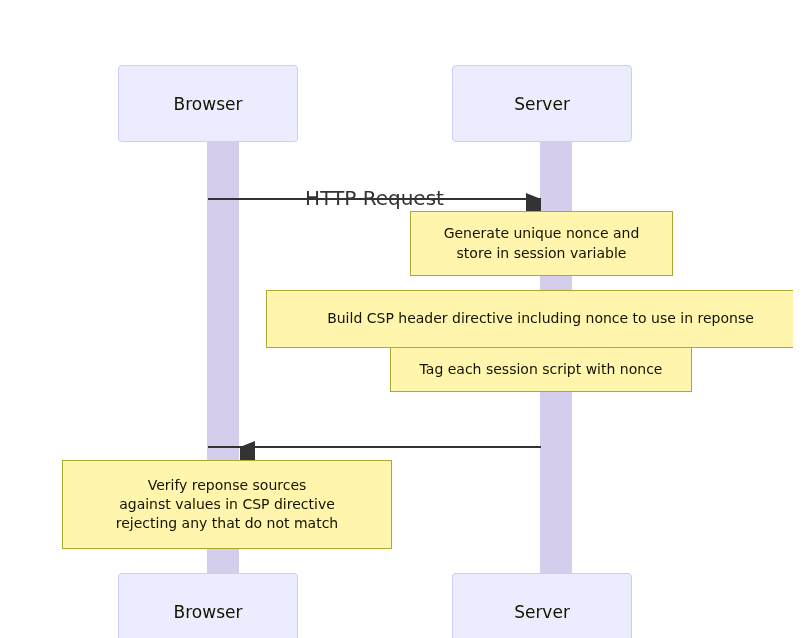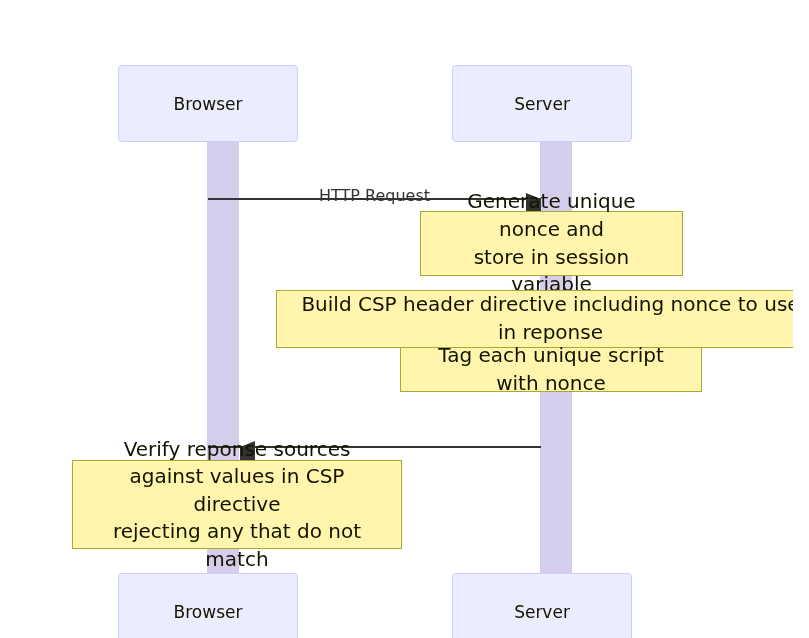--- a/index.html
+++ b/index.html
@@ -44,21 +44,21 @@
     align-items: center;
     justify-content: center;
     font-size: 17px;
     color: var(--text-color);
   }
 
   .msg-label {
     position: absolute;
     width: 333px;
     text-align: center;
-    font-size: 16px;
+    font-size: 20px;
     color: var(--msg-text);
   }
 
   .msg-line {
     position: absolute;
     width: 333px;
     height: 0;
     border-top: 2px solid var(--line-color);
   }
 
@@ -73,25 +73,24 @@
   .arrowhead.left  { border-right: 15px solid var(--line-color); }
 
   .note {
     position: absolute;
     background: var(--note-fill);
     border: 1px solid var(--note-border);
     display: flex;
     align-items: center;
     justify-content: center;
     text-align: center;
-    font-size: 20px;
+    font-size: 14px;
     line-height: 1.38;
     color: var(--text-color);
     white-space: pre-line;
-    margin-left: 10px;
   }
 </style>
 </head>
 <body>
 
 <div class="diagram">
 
   <div class="lifeline" style="left:175px;"></div>
   <div class="lifeline" style="left:508px;"></div>
 
@@ -102,21 +101,21 @@
     <span>Server</span>
   </div>
 
   <div class="msg-label" style="left:176px; top:138px;">HTTP Request</div>
   <div class="msg-line" style="left:176px; top:166px;"></div>
   <div class="arrowhead right" style="left:494px; top:161px;"></div>
 
   <div class="note" style="left:378px; top:179px; width:263px; height:65px;">Generate unique nonce and
 store in session variable</div>
   <div class="note" style="left:234px; top:258px; width:549px; height:58px;">Build CSP header directive including nonce to use in reponse</div>
-  <div class="note" style="left:358px; top:315px; width:302px; height:45px;">Tag each unique script with nonce</div>
+  <div class="note" style="left:358px; top:315px; width:302px; height:45px;">Tag each session script with nonce</div>
 
   <div class="msg-line" style="left:176px; top:414px;"></div>
   <div class="arrowhead left" style="left:176px; top:409px;"></div>
 
   <div class="note" style="left:30px; top:428px; width:330px; height:89px;">Verify reponse sources
 against values in CSP directive
 rejecting any that do not match</div>
 
   <div class="actor-box" style="left:86px; top:541px;">
     <span>Browser</span>

